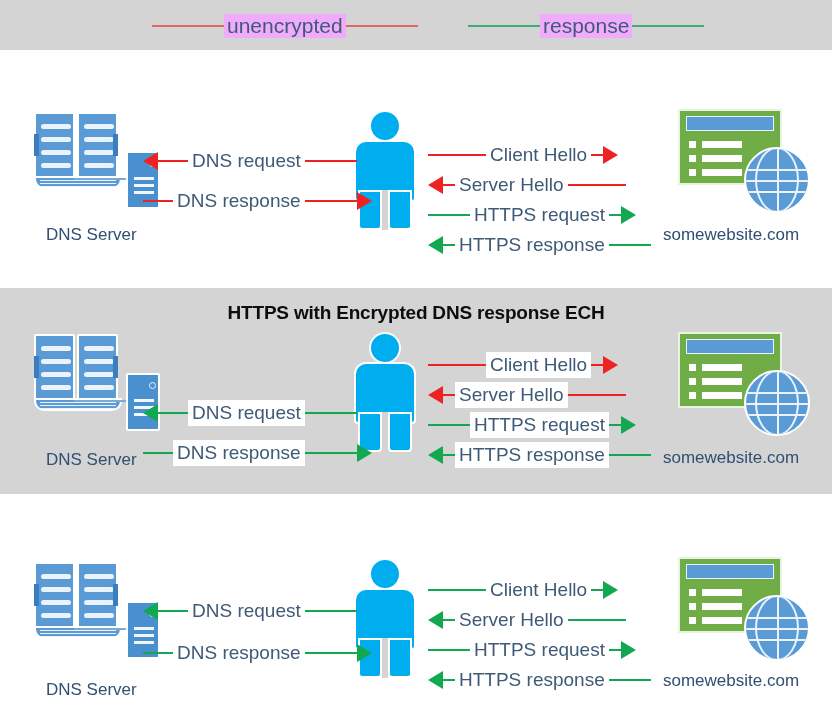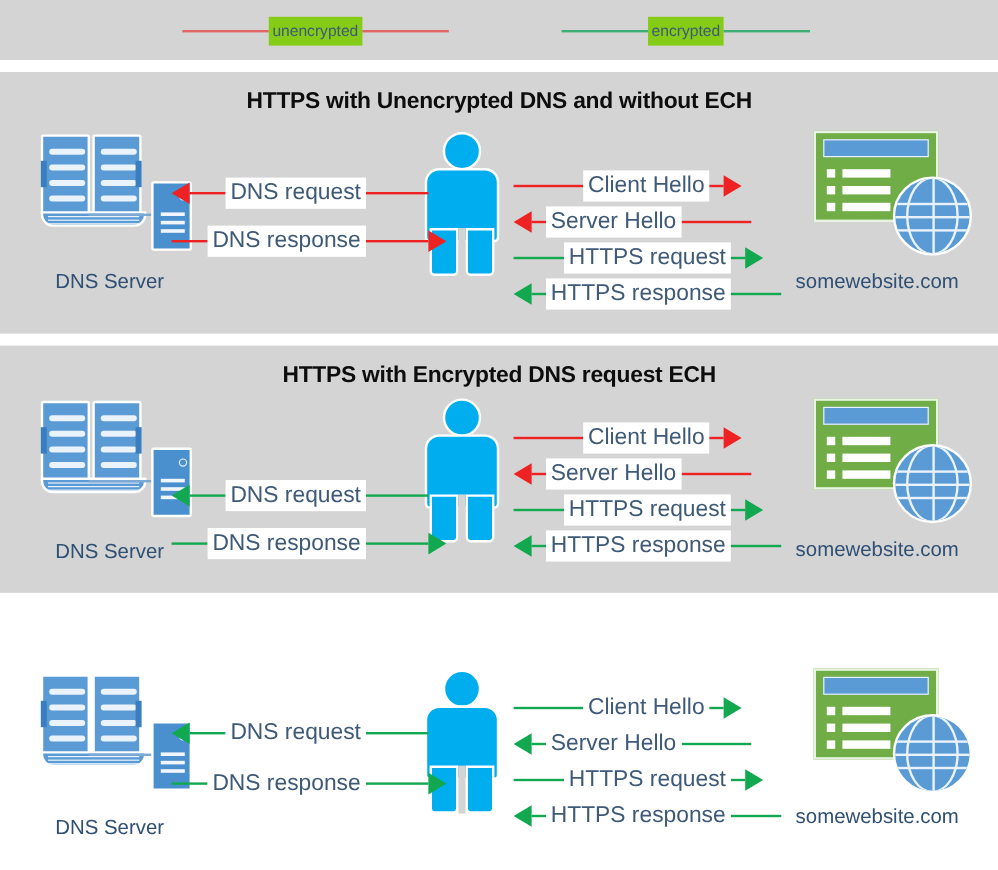--- a/index.html
+++ b/index.html
@@ -15,21 +15,21 @@
   .panel.legend{height:50px;top:0;}
   .panel.p1{top:60px;height:218px;}
   .panel.p2{top:288px;height:206px;}
   .panel.p3{top:504px;height:221px;}
 
   
   .legend-inner{position:relative;width:100%;height:100%;}
   .legend-item{position:absolute;top:14px;height:24px;display:flex;align-items:center;}
   .legend-item .lline{height:0;border-top:2px solid;width:72px;}
   .legend-item .llabel{
-     background:#84cc16;color:#3f5a77;font-size:13px;line-height:22px;
+     background:#f0abfc;color:#3f5a77;font-size:21px;line-height:22px;
      padding:1px 3px;white-space:nowrap;
   }
   #legend-unenc{left:152px;}
   #legend-enc{left:468px;}
 
   
   .ptitle{
     position:absolute;left:0;width:832px;text-align:center;
     font-weight:bold;color:#0d0d0d;font-size:19px;letter-spacing:-.2px;
   }
@@ -119,33 +119,29 @@
 
   <div class="panel legend">
     <div class="legend-inner">
       <div class="legend-item" id="legend-unenc">
         <span class="lline" style="border-top-color: rgb(224, 102, 102);"></span>
         <span class="llabel">unencrypted</span>
         <span class="lline" style="border-top-color: rgb(224, 102, 102);"></span>
       </div>
       <div class="legend-item" id="legend-enc">
         <span class="lline" style="border-top-color: rgb(63, 174, 116);"></span>
-        <span class="llabel">encrypted</span>
+        <span class="llabel">response</span>
         <span class="lline" style="border-top-color: rgb(63, 174, 116);"></span>
       </div>
     </div>
   </div>
 
-  <div class="panel p1">
-    <div class="ptitle">HTTPS with Unencrypted DNS and without ECH</div>
-    <div class="scene"></div>
-  </div>
 
   <div class="panel p2">
-    <div class="ptitle">HTTPS with Encrypted DNS request ECH</div>
+    <div class="ptitle">HTTPS with Encrypted DNS response ECH</div>
     <div class="scene"></div>
   </div>
 
 
 <div class="dns-icon" style="left: 22px; top: 108px;">
       <div class="book">
         <div class="half l">
           <div class="line" style="top: 10px;"></div>
           <div class="line" style="top: 23px;"></div>
           <div class="line" style="top: 36px;"></div>

